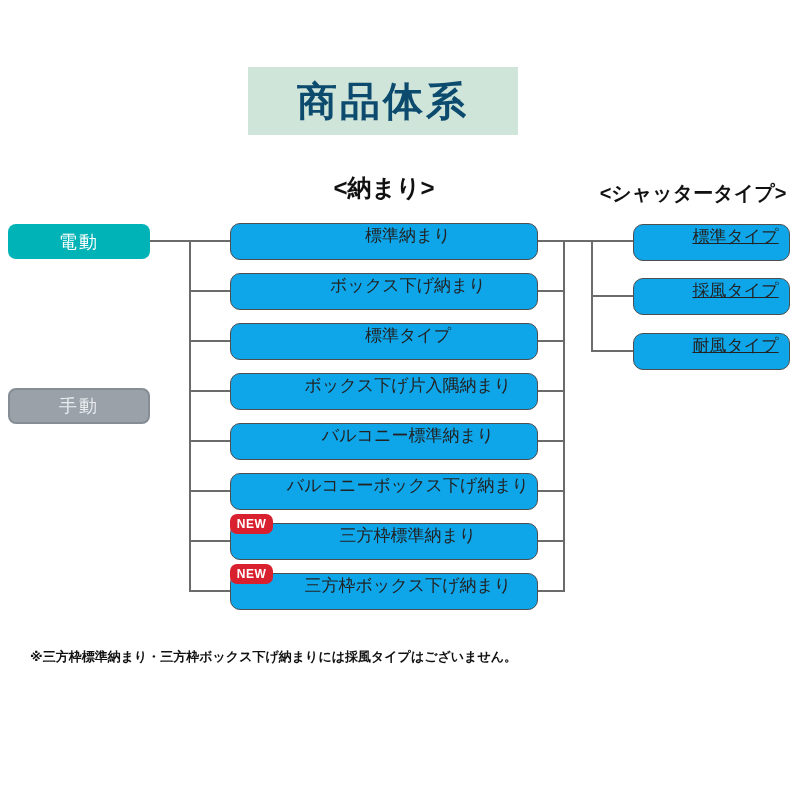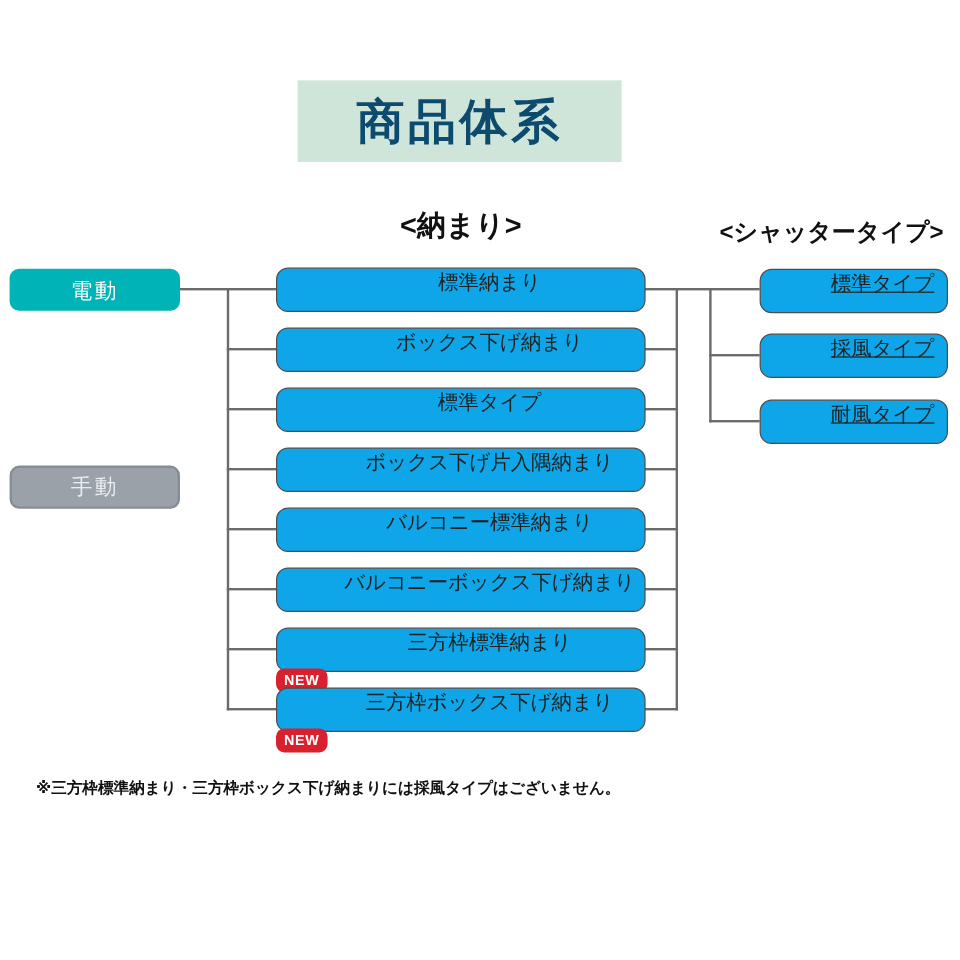--- a/index.html
+++ b/index.html
@@ -34,21 +34,21 @@
     display:flex;align-items:flex-start;justify-content:center;box-sizing:border-box;
     font-size:17px;color:#222;white-space:nowrap;padding-left:48px;
   }
   .node.mid{left:230px;width:308px;height:37px;}
   .node.right{left:633px;width:157px;height:37px;text-decoration:underline;}
 
   .badge{
     position:absolute;left:-1px;top:-10px;width:43px;height:20px;
     background:#d9202f;color:#ffffff;border-radius:7px;
     display:flex;align-items:center;justify-content:center;
-    font-size:12px;font-weight:bold;letter-spacing:0.5px;margin-top:43px;
+    font-size:12px;font-weight:bold;letter-spacing:0.5px;
   }
   .note{
     position:absolute;left:30px;top:648px;width:760px;
     font-size:13px;font-weight:bold;color:#111;white-space:nowrap;
   }
 </style>
 </head>
 <body>
 
 <div class="stage">

